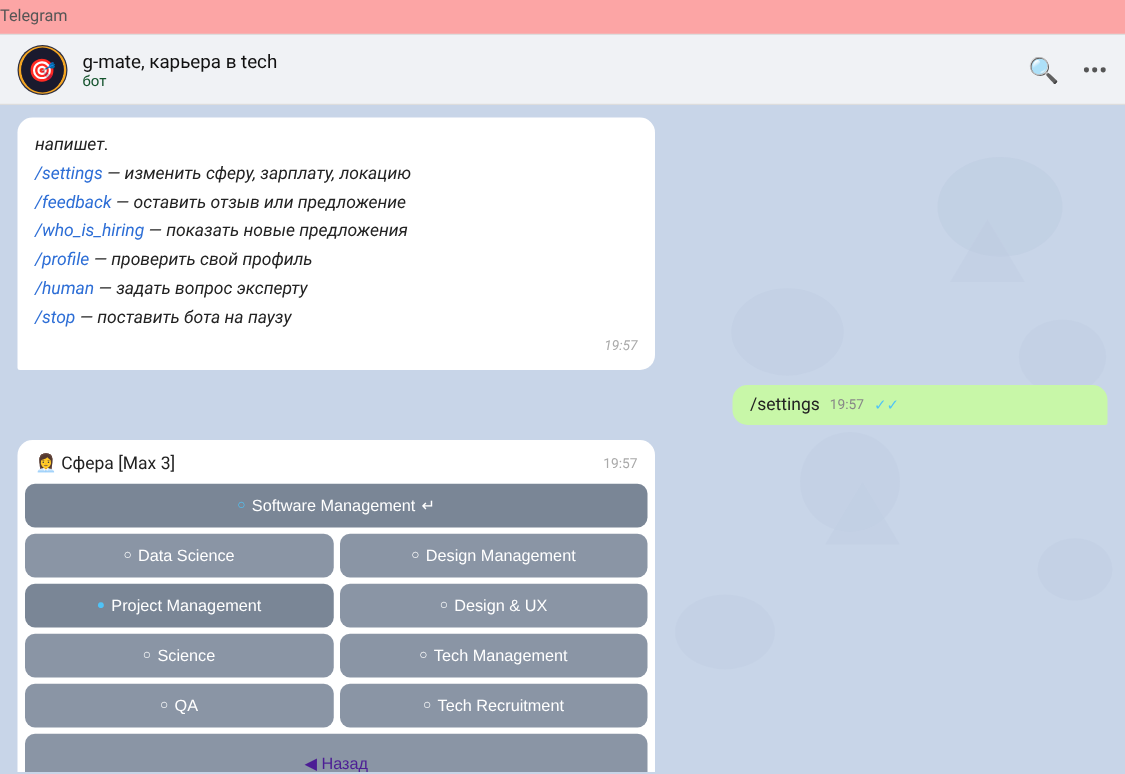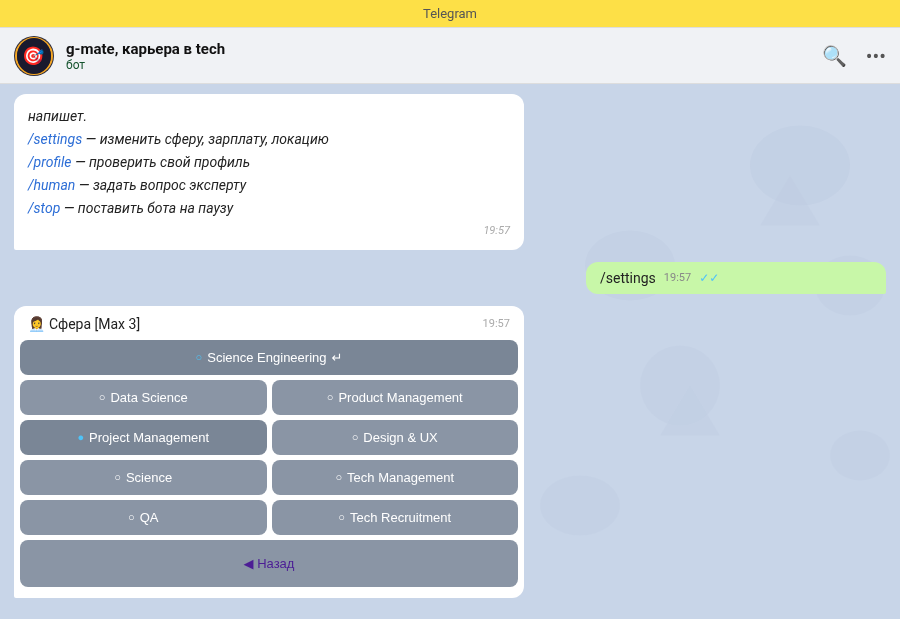--- a/index.html
+++ b/index.html
@@ -7,22 +7,22 @@
       font-family: -apple-system, BlinkMacSystemFont, 'Segoe UI', Roboto, sans-serif;
       background: #c8d5e8;
       width: 900px;
       height: 619px;
       overflow: hidden;
       position: relative;
     }
 
     
     .title-bar {
-      background: #fde047;
-      text-align: center;
+      background: #fca5a5;
+      text-align: left;
       padding: 6px 0;
       font-size: 13px;
       color: #555;
       border-bottom: 1px solid #ddd;
     }
 
     
     .header {
       background: #f0f2f5;
       display: flex;
@@ -58,21 +58,21 @@
       border-radius: 50%;
       border: 2px solid #f5a623;
       display: flex;
       align-items: center;
       justify-content: center;
     }
     .avatar-icon {
       font-size: 18px;
     }
     .header-info { flex: 1; }
-    .header-name { font-size: 15px; font-weight: 700; color: #111; }
+    .header-name { font-size: 15px; font-weight: 400; color: #111; }
     .header-sub { font-size: 12px; color: #14532d; }
     .header-actions { display: flex; gap: 18px; align-items: center; }
     .header-icon {
       font-size: 20px;
       color: #555;
       cursor: pointer;
     }
 
     
     .chat-area {
@@ -249,20 +249,26 @@
   </svg>
 
   <div class="messages">
 
     <div class="bot-bubble">
       <p>напишет.</p>
       <p>
         <a class="command-link">/settings</a> — изменить сферу, зарплату, локацию
       </p>
       <p>
+        <a class="command-link">/feedback</a> — оставить отзыв или предложение
+      </p>
+      <p>
+        <a class="command-link">/who_is_hiring</a> — показать новые предложения
+      </p>
+      <p>
         <a class="command-link">/profile</a> — проверить свой профиль
       </p>
       <p>
         <a class="command-link">/human</a> — задать вопрос эксперту
       </p>
       <p>
         <a class="command-link">/stop</a> — поставить бота на паузу
       </p>
       <div class="time">19:57</div>
     </div>
@@ -276,33 +282,33 @@
     <div class="inline-keyboard-wrapper">
       <div class="keyboard-header">
         <span>👩‍💼 Сфера [Max 3]</span>
         <span class="time">19:57</span>
       </div>
       <div class="keyboard-buttons">
 
         <div class="kb-row">
           <button class="kb-btn full-width selected">
             <span class="radio-icon">○</span>
-            <span>Science Engineering</span>
+            <span>Software Management</span>
             <span>↵</span>
           </button>
         </div>
 
         <div class="kb-row">
           <button class="kb-btn">
             <span class="radio-icon">○</span>
             <span>Data Science</span>
           </button>
           <button class="kb-btn">
             <span class="radio-icon">○</span>
-            <span>Product Management</span>
+            <span>Design Management</span>
           </button>
         </div>
 
         <div class="kb-row">
           <button class="kb-btn selected">
             <span class="radio-icon" style="color:#4fc3f7;">●</span>
             <span>Project Management</span>
           </button>
           <button class="kb-btn">
             <span class="radio-icon">○</span>

